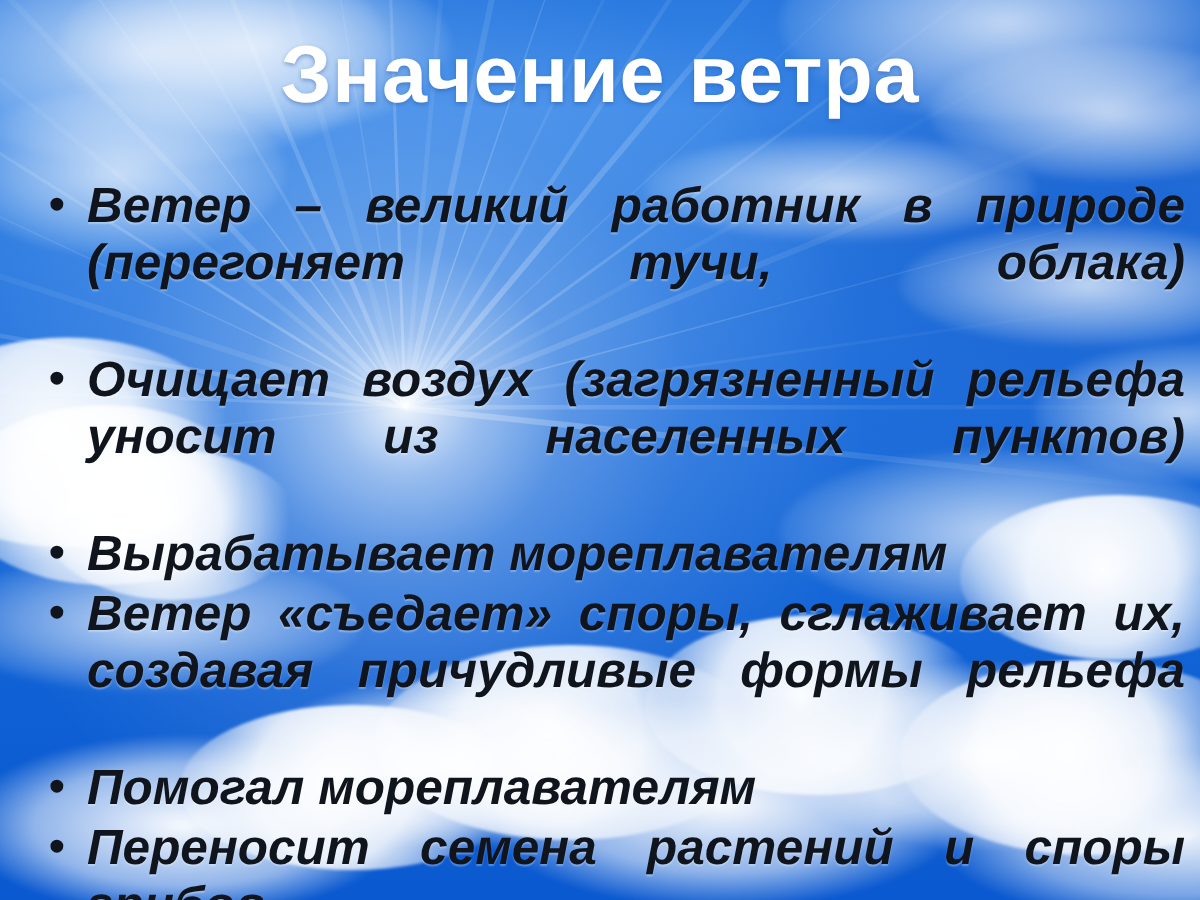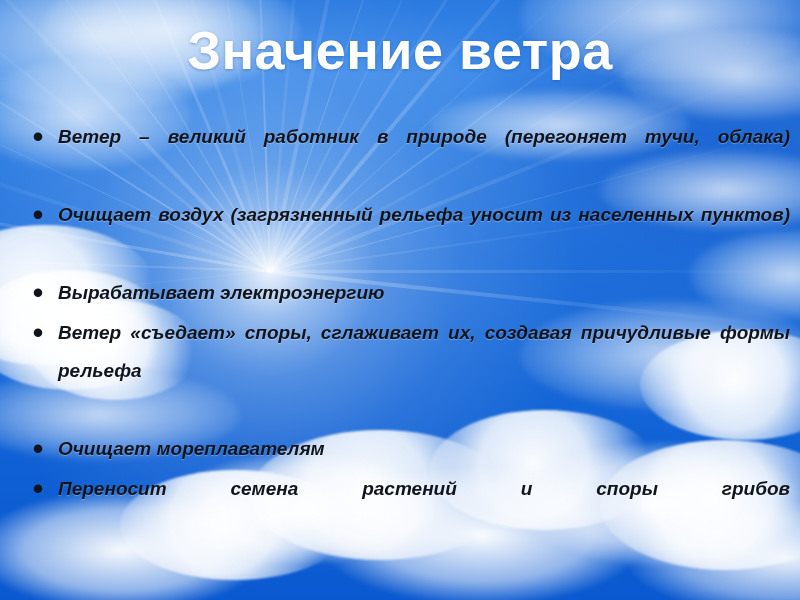--- a/index.html
+++ b/index.html
@@ -138,21 +138,21 @@
     width: 40px;
     color: #10141c;
     font-size: 30px;
     line-height: 38px;
     text-align: center;
     font-weight: bold;
   }
   .bullet-text {
     flex: 1 1 auto;
     color: #10141c;
-    font-size: 19px;
+    font-size: 33px;
     line-height: 38px;
     font-weight: bold;
     font-style: italic;
     text-align: justify;
     text-justify: inter-word;
     text-shadow: 0 1px 1px rgba(255,255,255,0.30);
   }
   .bullet-text.nojustify { text-align: left; }
   
   .bullet-text.multiline::after {
@@ -230,29 +230,29 @@
       <div class="bullet-row">
         <div class="bullet-dot">•</div>
         <div class="bullet-text multiline">Ветер – великий работник в природе (перегоняет тучи, облака)</div>
       </div>
       <div class="bullet-row">
         <div class="bullet-dot">•</div>
         <div class="bullet-text multiline">Очищает воздух (загрязненный рельефа уносит из населенных пунктов)</div>
       </div>
       <div class="bullet-row">
         <div class="bullet-dot">•</div>
-        <div class="bullet-text nojustify">Вырабатывает электроэнергию</div>
+        <div class="bullet-text nojustify">Вырабатывает мореплавателям</div>
       </div>
       <div class="bullet-row">
         <div class="bullet-dot">•</div>
         <div class="bullet-text multiline">Ветер «съедает» споры, сглаживает их, создавая причудливые формы рельефа</div>
       </div>
       <div class="bullet-row">
         <div class="bullet-dot">•</div>
-        <div class="bullet-text nojustify">Очищает мореплавателям</div>
+        <div class="bullet-text nojustify">Помогал мореплавателям</div>
       </div>
       <div class="bullet-row">
         <div class="bullet-dot">•</div>
         <div class="bullet-text multiline">Переносит семена растений и споры грибов</div>
       </div>
     </div>
 
 </div>
 
 </body></html>

